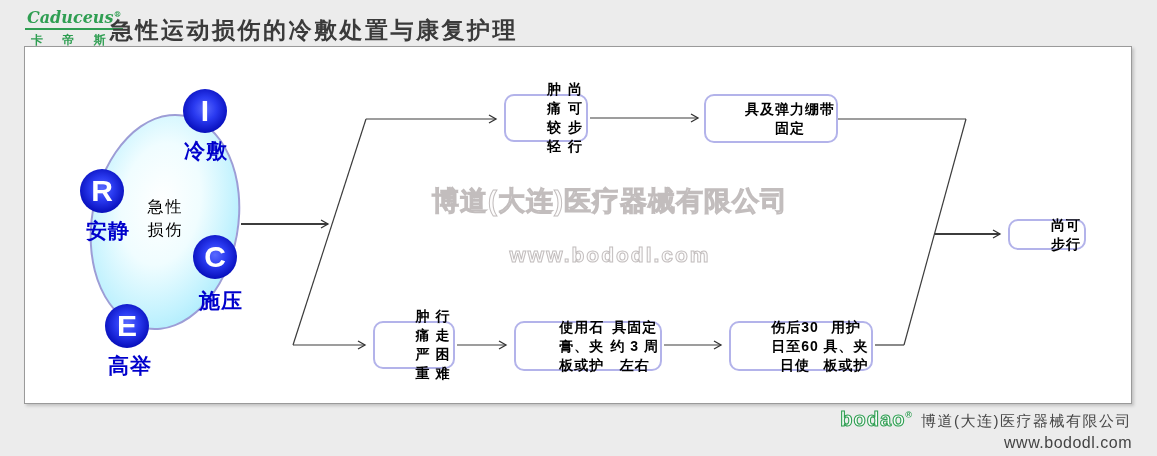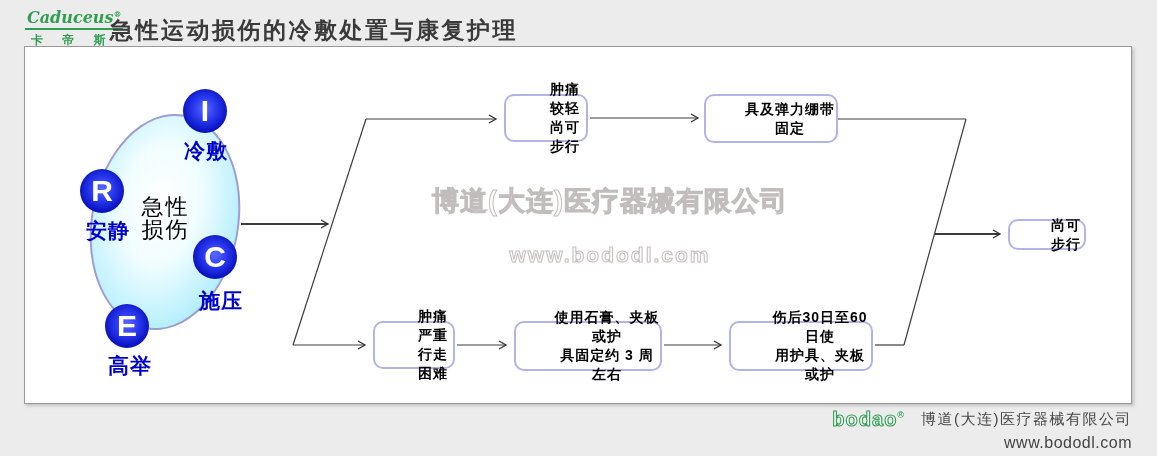--- a/index.html
+++ b/index.html
@@ -26,38 +26,38 @@
 
   
   .ellipse { position:absolute; left:66px; top:66px; width:148px; height:218px; border-radius:50%;
     border:2px solid #9d9dd6; transform:rotate(10deg);
     background:radial-gradient(ellipse at 45% 42%, #ffffff 0%, #f0fdff 35%, #c2f2fe 65%, #a2e8fb 85%, #8fe0f6 100%); }
   .rice-circle { position:absolute; width:44px; height:44px; border-radius:50%;
     background:radial-gradient(circle at 50% 45%, #5a6aff 0%, #2a3af0 35%, #0a12c0 70%, #000088 100%);
     color:#ffffff; font-weight:bold; font-size:30px; display:flex; align-items:center; justify-content:center; }
   .rice-label { position:absolute; color:#0000cc; font-weight:bold; font-size:21px; letter-spacing:1px; }
   .center-text { position:absolute; left:88px; top:148px; width:105px; text-align:center;
-    font-size:22px; line-height:23px; color:#000; letter-spacing:2px; }
+    font-size:16px; line-height:23px; color:#000; letter-spacing:2px; }
 
   
   .flowbox { position:absolute; background:#fff; border:2px solid #b3b3ea; border-radius:10px;
     font-weight:bold; font-size:14px; line-height:19px; color:#000; letter-spacing:1px;
-    display:flex; flex-direction:column; align-items:center; justify-content:center; text-align:center;padding-left:38px; }
+    display:flex; flex-direction:row; align-items:center; justify-content:center; text-align:center;padding-left:38px; }
   .box-t1 { left:479px; top:47px;  width:84px;  height:48px; }
   .box-t2 { left:679px; top:47px;  width:134px; height:49px; }
   .box-b1 { left:348px; top:274px; width:82px;  height:48px; }
   .box-b2 { left:489px; top:274px; width:148px; height:50px; }
   .box-b3 { left:704px; top:274px; width:144px; height:50px; }
   .box-final { left:983px; top:172px; width:78px; height:31px; }
 
   .lines { position:absolute; left:0; top:0; }
 
   
   .footer { position:absolute; right:25px; top:408px; text-align:right; }
-  .footer-row1 { display:flex; align-items:center; justify-content:flex-end; gap:16px; }
+  .footer-row1 { display:flex; align-items:flex-end; justify-content:flex-end; gap:8px; }
   .bodao-logo { font-size:20px; font-weight:bold; letter-spacing:1px; color:#f6fdf8;
     -webkit-text-stroke:1.1px #2f9e52; }
   .bodao-reg { font-size:9px; vertical-align:super; color:#2f9e52; -webkit-text-stroke:0; }
   .footer-company { font-size:15px; color:#484848; letter-spacing:1.5px; }
   .footer-site { font-size:16px; color:#444444; margin-top:3px; letter-spacing:0.5px; }
 </style>
 </head>
 <body>
 
 <div class="page">

